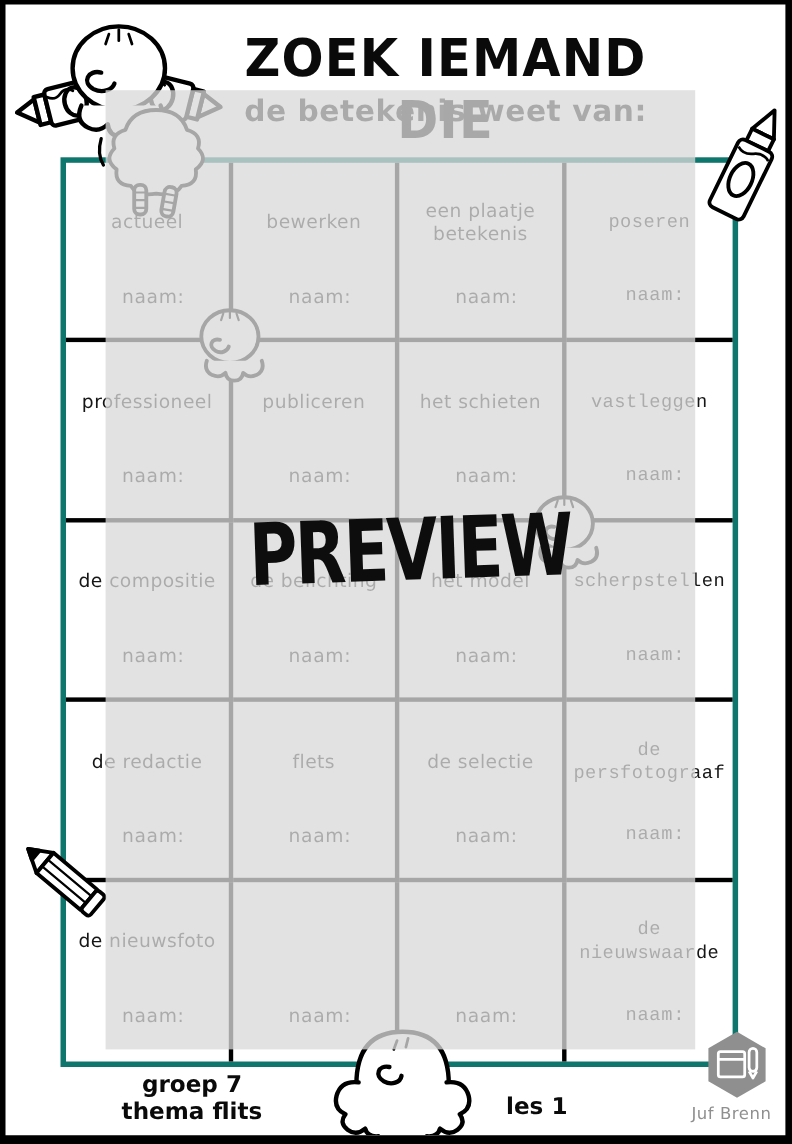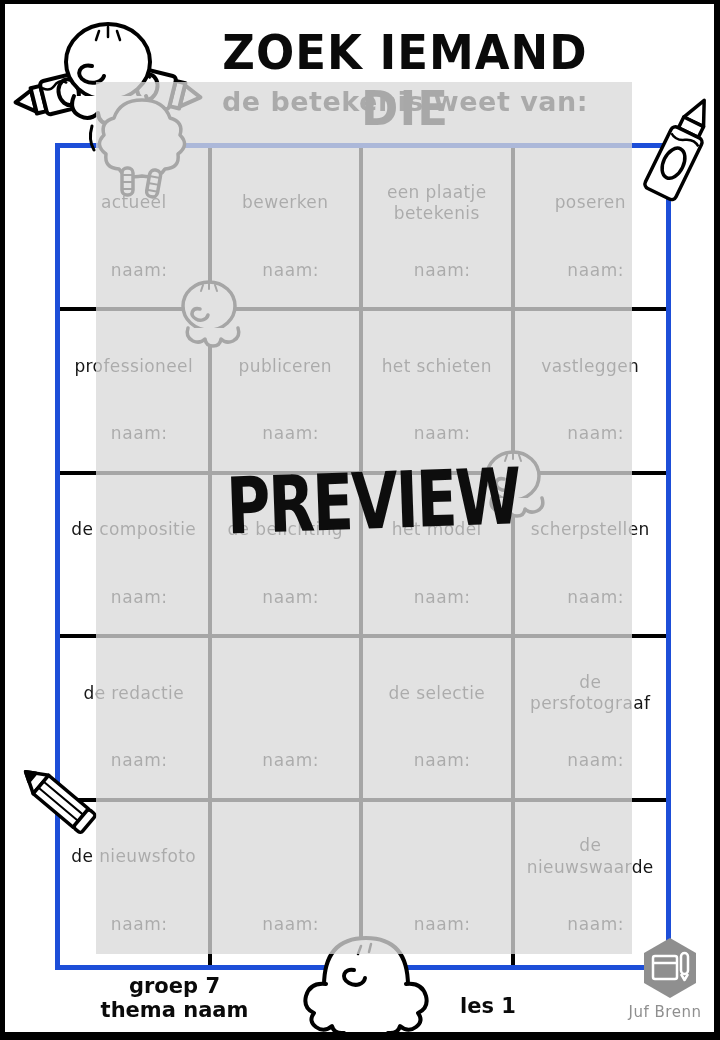--- a/index.html
+++ b/index.html
@@ -14,26 +14,26 @@
     left:185px;top:24px;width:430px;text-align:center;
     font-size:45px;font-weight:bold;letter-spacing:1px;color:#0a0a0a;
     z-index:4;transform:scaleY(1.05);
   }
   .subtitle{
     left:185px;top:82px;width:430px;text-align:center;
     font-size:27px;font-weight:bold;color:#111;z-index:1;letter-spacing:.5px;
   }
   
   .grid{
-    left:50px;top:139px;width:616px;height:827px;border:5px solid #1d4ed8;
+    left:50px;top:139px;width:616px;height:827px;border:5px solid #0f766e;
     display:grid;grid-template-columns:repeat(4,1fr);grid-template-rows:repeat(5,1fr);
     box-sizing:border-box;background:#fff;z-index:1;
   }
   .cell{position:relative;border-right:4px solid #000;border-bottom:4px solid #000;}
-  .cell:nth-child(4n){border-right:none;}
+  .cell:nth-child(4n){border-right:none;font-family:Liberation Mono, monospace;}
   .cell:nth-child(n+17){border-bottom:none;}
   .term{
     position:absolute;top:16px;left:1px;right:1px;height:78px;
     display:flex;align-items:center;justify-content:center;text-align:center;
     white-space:pre-line;font-size:17px;letter-spacing:.4px;line-height:1.25;color:#161616;
   }
   .naam{
     position:absolute;top:112px;left:0;right:0;text-align:center;
     font-size:17px;letter-spacing:.6px;color:#161616;margin-left:11px;
   }
@@ -120,20 +120,21 @@
       </div>
     <div class="cell">
         <div class="term">scherpstellen</div>
         <div class="naam">naam:</div>
       </div>
     <div class="cell">
         <div class="term">de redactie</div>
         <div class="naam">naam:</div>
       </div>
     <div class="cell">
+        <div class="term">flets</div>
         <div class="naam">naam:</div>
       </div>
     <div class="cell">
         <div class="term">de selectie</div>
         <div class="naam">naam:</div>
       </div>
     <div class="cell">
         <div class="term">de
 persfotograaf</div>
         <div class="naam">naam:</div>
@@ -247,18 +248,18 @@
       <rect x="40" y="16" width="7" height="21" rx="3.5"></rect>
       <path d="M40,37 l3.5,6 l3.5,-6"></path>
     </g>
   </svg>
 
   <div class="abs overlay"></div>
   <div class="abs preview">PREVIEW</div>
 
   <div class="abs footer-left">
     <div>groep 7</div>
-    <div>thema naam</div>
+    <div>thema flits</div>
   </div>
   <div class="abs footer-les">les 1</div>
   <div class="abs credit">Juf Brenn</div>
 
 </div>
 
 </body></html>

